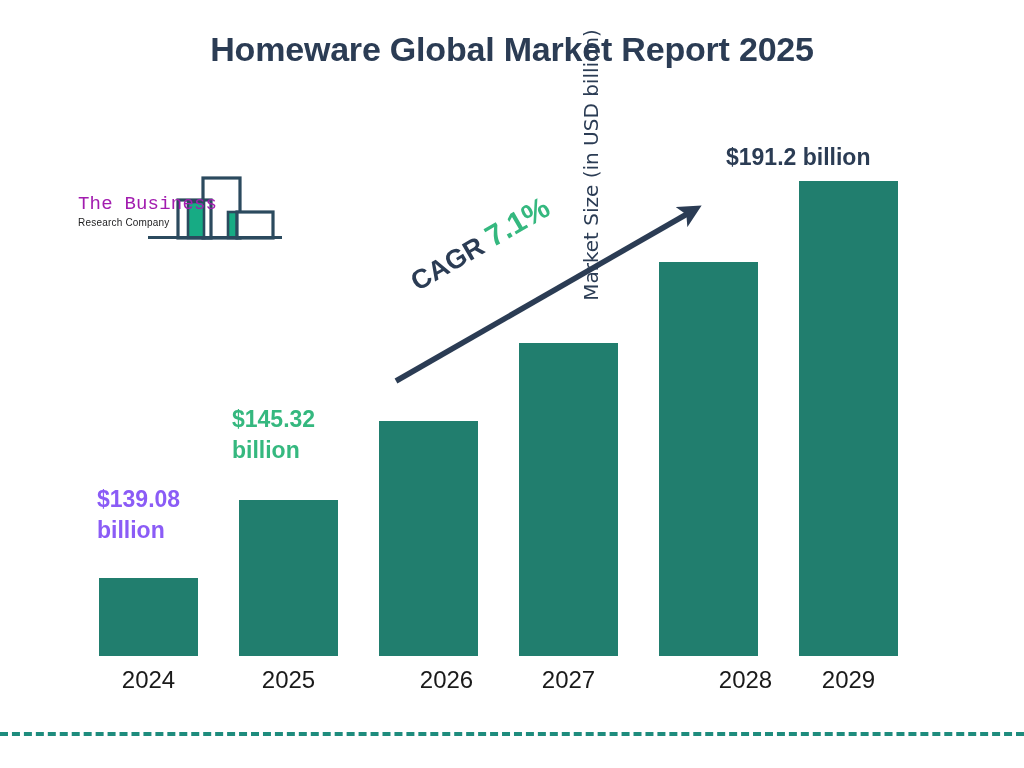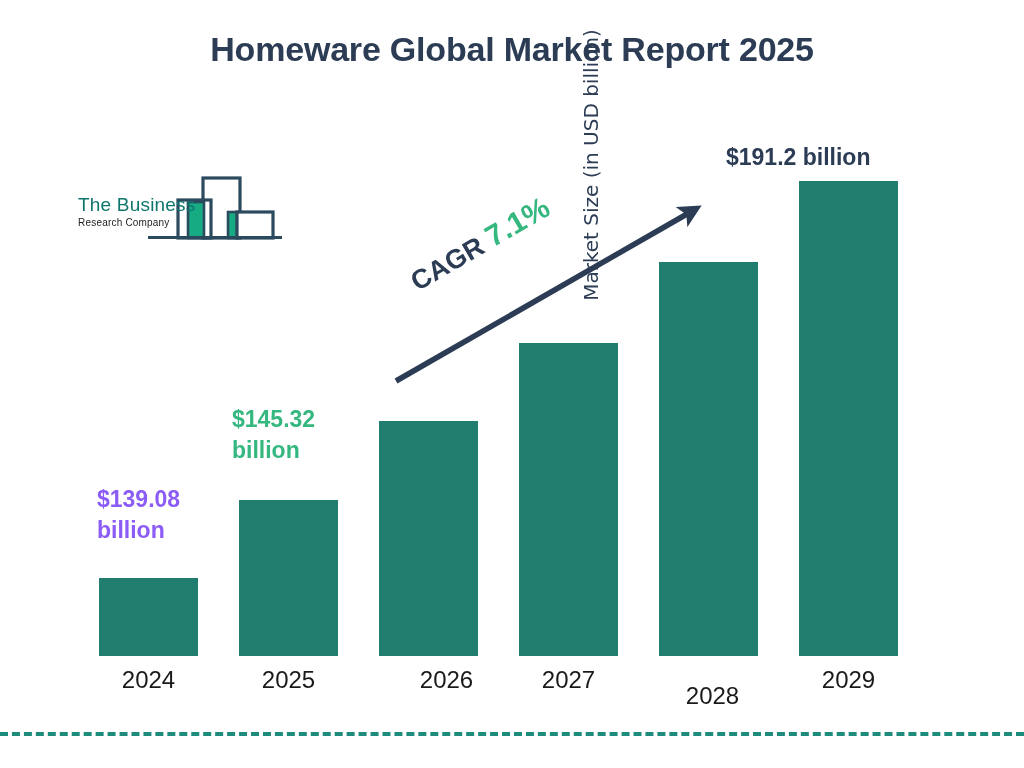--- a/index.html
+++ b/index.html
@@ -40,22 +40,22 @@
     height: 80px;
   }
   #brand-logo .logo-text {
     position: absolute;
     left: 2px;
     top: 22px;
     width: 160px;
   }
   #brand-logo .logo-line1 {
     font-size: 19px;
-    color: #0f766e;
-    font-family: Liberation Sans, sans-serif;
+    color: #a21caf;
+    font-family: Liberation Mono, monospace;
     line-height: 21px;
     letter-spacing: 0.2px;
   }
   #brand-logo .logo-line2 {
     font-size: 10px;
     color: #1d1d1f;
     font-family: Liberation Sans, sans-serif;
     line-height: 15px;
     letter-spacing: 0.2px;
   }
@@ -188,21 +188,21 @@
   <div class="bar" style="left:239px; top:500px; width:99px; height:156px;"></div>
   <div class="bar" style="left:379px; top:421px; width:99px; height:235px;"></div>
   <div class="bar" style="left:519px; top:343px; width:99px; height:313px;"></div>
   <div class="bar" style="left:659px; top:262px; width:99px; height:394px;"></div>
   <div class="bar" style="left:799px; top:181px; width:99px; height:475px;"></div>
 
   <div class="tick-label" style="left:99px;">2024</div>
   <div class="tick-label" style="left:239px;">2025</div>
   <div class="tick-label" style="left:397px;">2026</div>
   <div class="tick-label" style="left:519px;">2027</div>
-  <div class="tick-label" style="left:663px;margin-top:16px;">2028</div>
+  <div class="tick-label" style="left:696px;">2028</div>
   <div class="tick-label" style="left:799px;">2029</div>
 
   <div class="value-label" id="value-label-2024">$139.08
 billion</div>
   <div class="value-label" id="value-label-2025">$145.32
 billion</div>
   <div class="value-label" id="value-label-2029">$191.2 billion</div>
 
   <svg id="cagr-arrow" width="1024" height="768">
     <defs>

